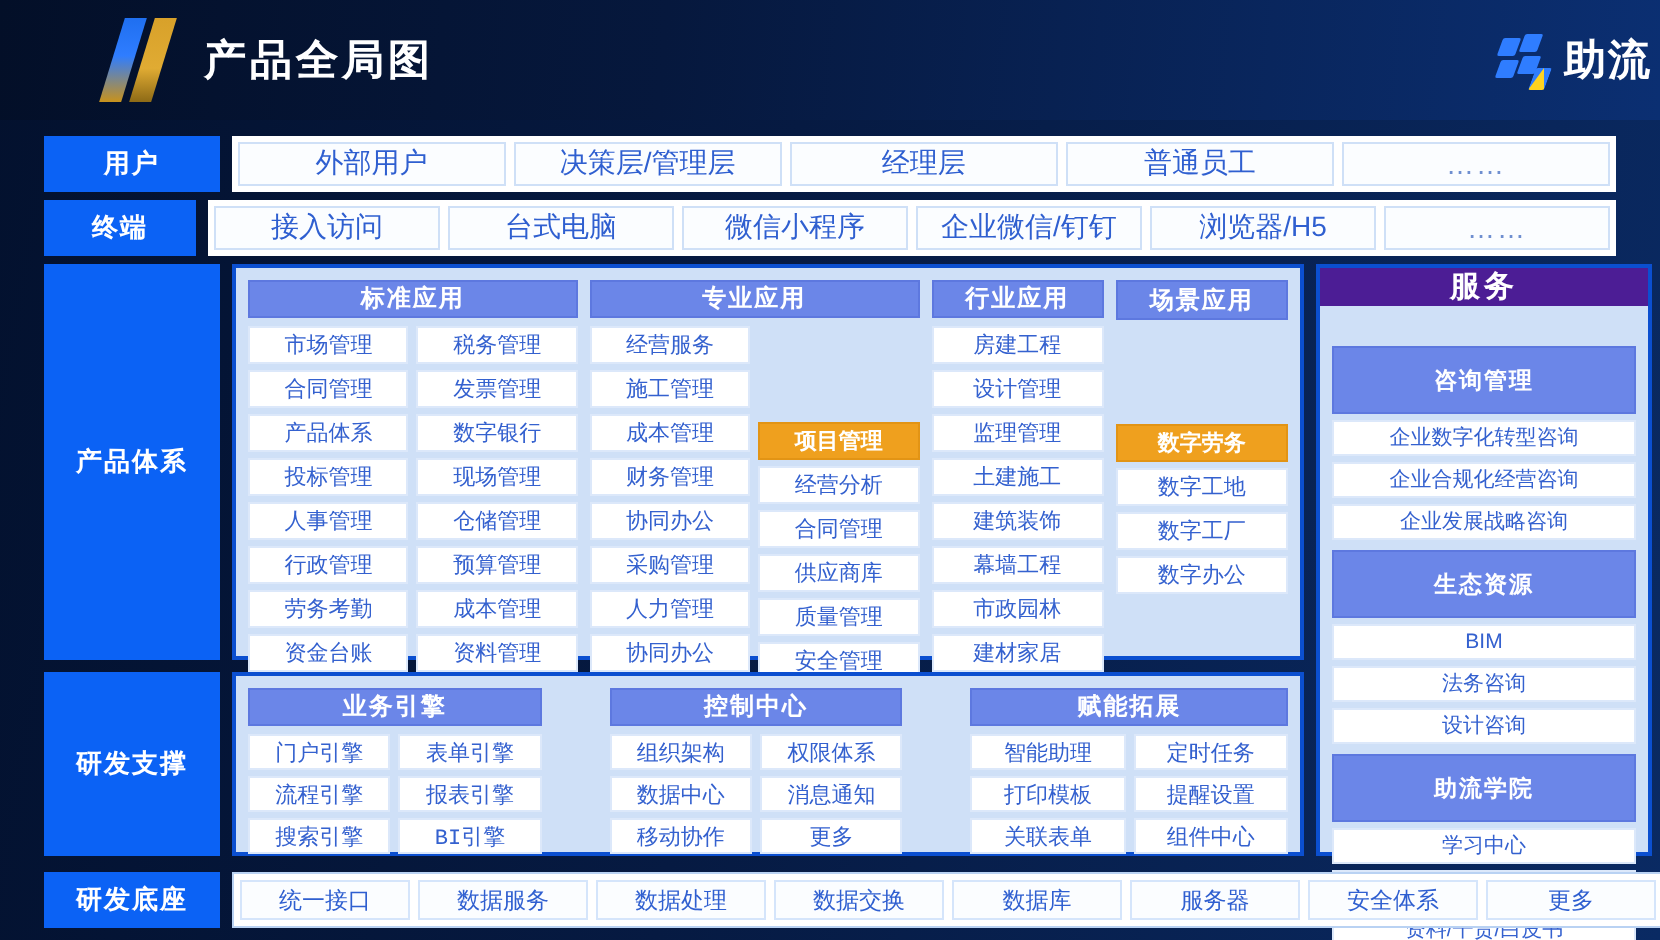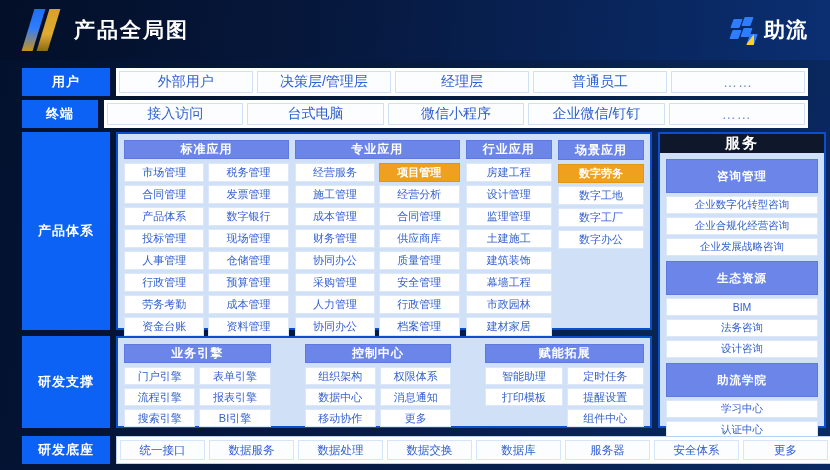--- a/index.html
+++ b/index.html
@@ -12,38 +12,38 @@
   .page {
     position: relative;
     width: 830px; height: 470px;
     background: linear-gradient(100deg, #03112e 0%, #061a42 45%, #0a2a63 100%);
   }
 
   
   .header {
     position: absolute; left: 0; top: 0; width: 830px; height: 60px;
     background: linear-gradient(95deg, #030f28 0%, #06183d 40%, #0b2f72 100%);
-    display: flex; align-items: center;
+    display: flex; align-items: center; padding-left: 28px;
   }
   .brand-mark {
     position: relative; width: 34px; height: 42px; margin-left: 26px;
     flex: 0 0 auto;
   }
   .brand-mark i {
     position: absolute; top: 0; display: block; width: 11px; height: 42px;
     transform: skewX(-17deg);
   }
   .brand-mark i.b1 { left: 2px;  background: linear-gradient(180deg,#1f6ff0 0%, #2f7dff 45%, #c8921c 100%); }
   .brand-mark i.b2 { left: 17px; background: linear-gradient(180deg,#d8a12a 0%, #e0ab33 60%, #8d6a16 100%); }
   .header-title {
     color: #ffffff; font-size: 21px; font-weight: bold;
     letter-spacing: 2px; margin-left: 14px;
   }
   .header-logo {
-    position: absolute; right: 22px; top: 16px;
+    position: absolute; right: 4px; top: 16px;
     display: flex; align-items: center; gap: 7px;
   }
   .logo-mark { position: relative; width: 26px; height: 27px; }
   .logo-mark span {
     position: absolute; display: block; background: #2f7dff;
     transform: skewX(-20deg); border-radius: 1px;
   }
   .logo-mark span.s1 { left: 1px;  top: 2px;  width: 9px; height: 9px; }
   .logo-mark span.s2 { left: 12px; top: 0px;  width: 9px; height: 9px; }
   .logo-mark span.s3 { left: 0px;  top: 13px; width: 9px; height: 9px; }
@@ -81,57 +81,57 @@
   .base-row { left: 22px; top: 436px; }
 
   .label-ps   { width: 88px; height: 198px; }
   .label-rd   { width: 88px; height: 92px;  }
   .label-base { width: 88px; height: 28px;  }
 
   .panel {
     background: #cfe0f7; border: 2px solid #0b4fd0;
     padding: 6px; display: flex; gap: 6px;
   }
-  .group { display: flex; flex-direction: column; gap: 4px; }
+  .group { display: flex; flex-direction: column; gap: 4px; font-family: Liberation Mono, monospace; }
   .group-head {
     background: #6b86e8; color: #ffffff; font-weight: bold;
     font-size: 12px; height: 20px;
     display: flex; align-items: center; justify-content: center;
     border: 1px solid #5d78df; letter-spacing: 1px;
   }
   .cellwrap { display: flex; gap: 4px; }
   .col { display: flex; flex-direction: column; gap: 3px; flex: 1 1 0; }
   .cell {
     background: #ffffff; border: 1px solid #dce8fa;
     color: #3461cf; font-size: 11px; height: 18px;
     display: flex; align-items: center; justify-content: center;
     white-space: nowrap;
   }
-  .cell.hl { background: #efa01e; border-color: #e29415; color: #ffffff; font-weight: bold; }
+  .cell.hl { background: #efa01e; border-color: #e29415; color: #ffffff; font-weight: bold; margin-top: 48px; }
   .cell.tall { height: 19px; }
 
   .g-standard { width: 172px; }
   .g-pro      { width: 172px; }
   .g-industry { width: 90px; }
   .g-scene    { width: 90px; }
 
   .g-engine  { width: 172px; }
   .g-control { width: 172px; }
   .g-enable  { width: 186px; }
 
   
   .service-panel {
     position: absolute; left: 658px; top: 132px; width: 168px; height: 296px;
     background: #cfe0f7; border: 2px solid #0b4fd0; padding: 6px;
     display: flex; flex-direction: column; gap: 5px;
   }
   .service-title {
-    background: #0f172a; color: #fff; font-weight: bold; font-size: 15px;
+    background: #4c1d95; color: #fff; font-weight: bold; font-size: 15px;
     height: 28px; display: flex; align-items: center; justify-content: center;
-    letter-spacing: 2px; margin: -6px -6px 1px -6px;
+    letter-spacing: 2px; margin: -6px -6px 15px -6px;
   }
   .svc-group { display: flex; flex-direction: column; gap: 3px; }
   .svc-head {
     background: #6b86e8; color: #fff; font-weight: bold; font-size: 11.5px;
     height: 34px; display: flex; align-items: center; justify-content: center;
     border: 1px solid #5d78df; letter-spacing: 1px;
   }
   .svc-cell {
     background: #ffffff; border: 1px solid #dce8fa; color: #3461cf;
     font-size: 10.5px; height: 18px;
@@ -183,20 +183,21 @@
     </div>
   </div>
 
   <div class="row" style="left:22px; top:100px; width:786px; height:28px;">
     <div class="rowlabel" style="width:76px;text-align:right;">终端</div>
     <div class="pillbar" style="width:694px; margin-left:6px;">
       <div class="pill">接入访问</div>
       <div class="pill">台式电脑</div>
       <div class="pill">微信小程序</div>
       <div class="pill">企业微信/钉钉</div>
+      <div class="pill">浏览器/H5</div>
       <div class="pill dots">……</div>
     </div>
   </div>
 
   <div class="row ps-row">
     <div class="rowlabel label-ps">产品体系</div>
     <div class="panel" style="margin-left:6px; width:536px; height:198px;">
 
       <div class="group g-standard">
         <div class="group-head">标准应用</div>
@@ -316,20 +317,21 @@
           </div>
         </div>
       </div>
 
       <div class="group g-enable">
         <div class="group-head">赋能拓展</div>
         <div class="cellwrap">
           <div class="col">
             <div class="cell">智能助理</div>
             <div class="cell">打印模板</div>
+            <div class="cell">关联表单</div>
           </div>
           <div class="col">
             <div class="cell">定时任务</div>
             <div class="cell">提醒设置</div>
             <div class="cell">组件中心</div>
           </div>
         </div>
       </div>
 
     </div>

